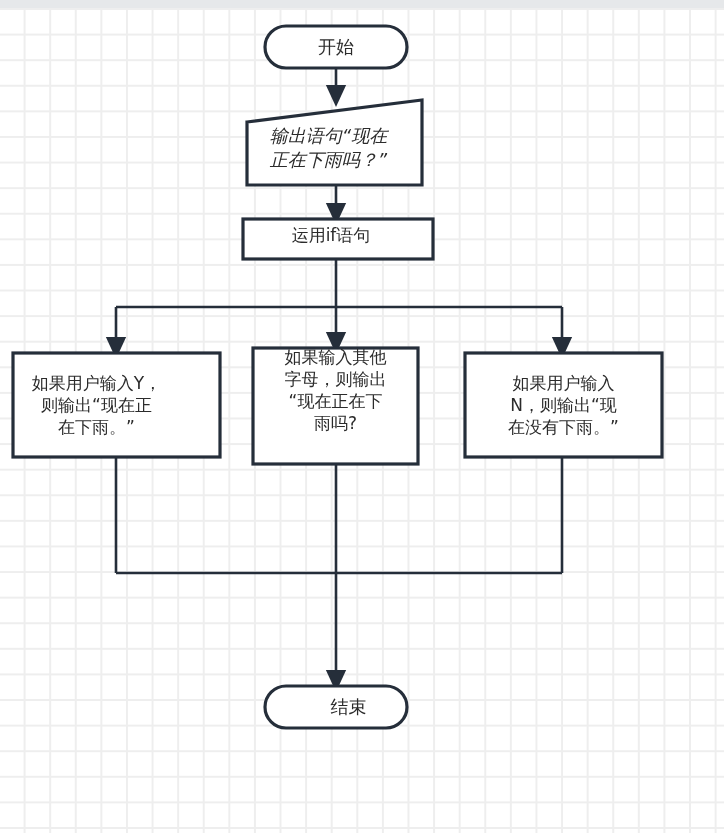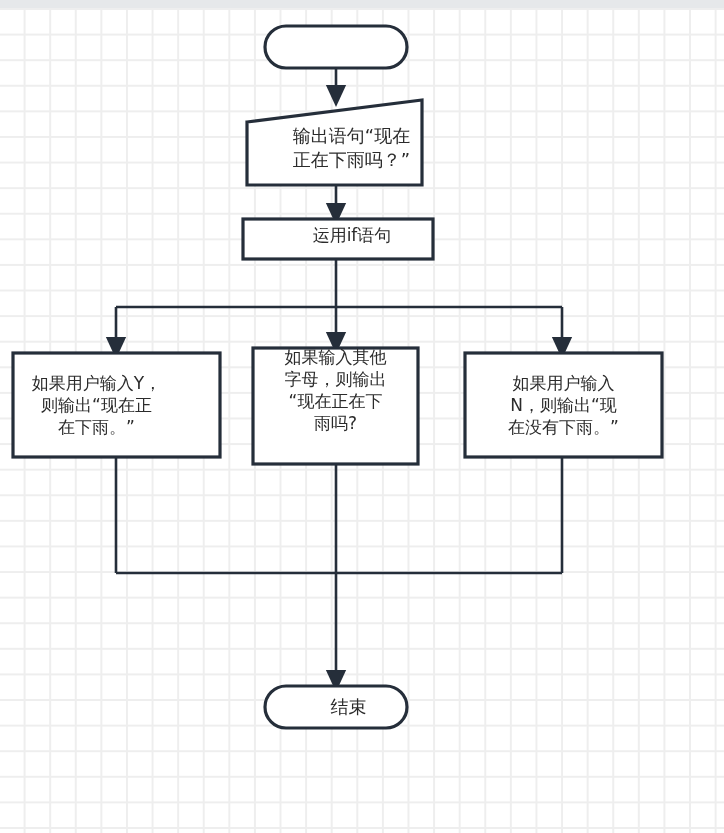--- a/index.html
+++ b/index.html
@@ -99,25 +99,26 @@
       <rect x="243" y="219" width="190" height="40"></rect>
 
       <rect x="13" y="353" width="207" height="104"></rect>
       <rect x="253" y="348" width="165" height="116"></rect>
       <rect x="465" y="353" width="197" height="104"></rect>
 
       <rect x="265" y="686" width="142" height="42" rx="21" ry="21"></rect>
     </g>
   </svg>
 
+  <div class="node-label lbl-terminal" style="left:265px; top:26px; width:142px; height:42px;">开始</div>
 
-  <div class="node-label lbl-io" style="left:266px; top:110px; width:171px; height:75px;">输出语句“现在
+  <div class="node-label lbl-io" style="left:243px; top:110px; width:171px; height:75px;font-style:italic;">输出语句“现在
 正在下雨吗？”</div>
 
-  <div class="node-label lbl-process" style="left:257px; top:219px; width:190px; height:32px;">运用if语句</div>
+  <div class="node-label lbl-process" style="left:236px; top:219px; width:190px; height:32px;">运用if语句</div>
 
   <div class="node-label lbl-branch" style="left:13px; top:353px; width:167px; height:104px;">如果用户输入Y，
 则输出“现在正
 在下雨。”</div>
 
   <div class="node-label lbl-branch" style="left:253px; top:348px; width:165px; height:84px;">如果输入其他
 字母，则输出
 “现在正在下
 雨吗?</div>
 

